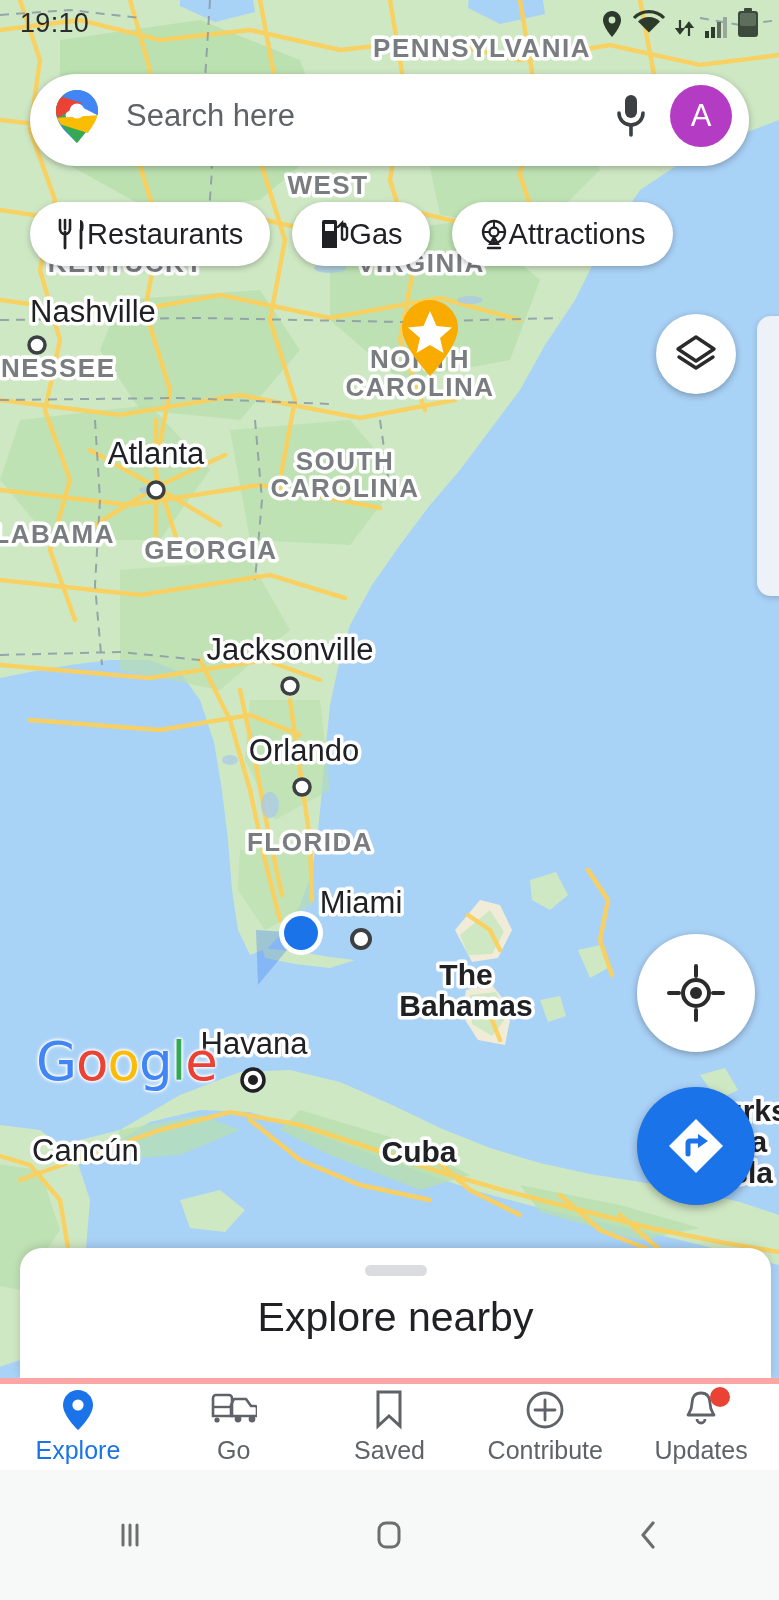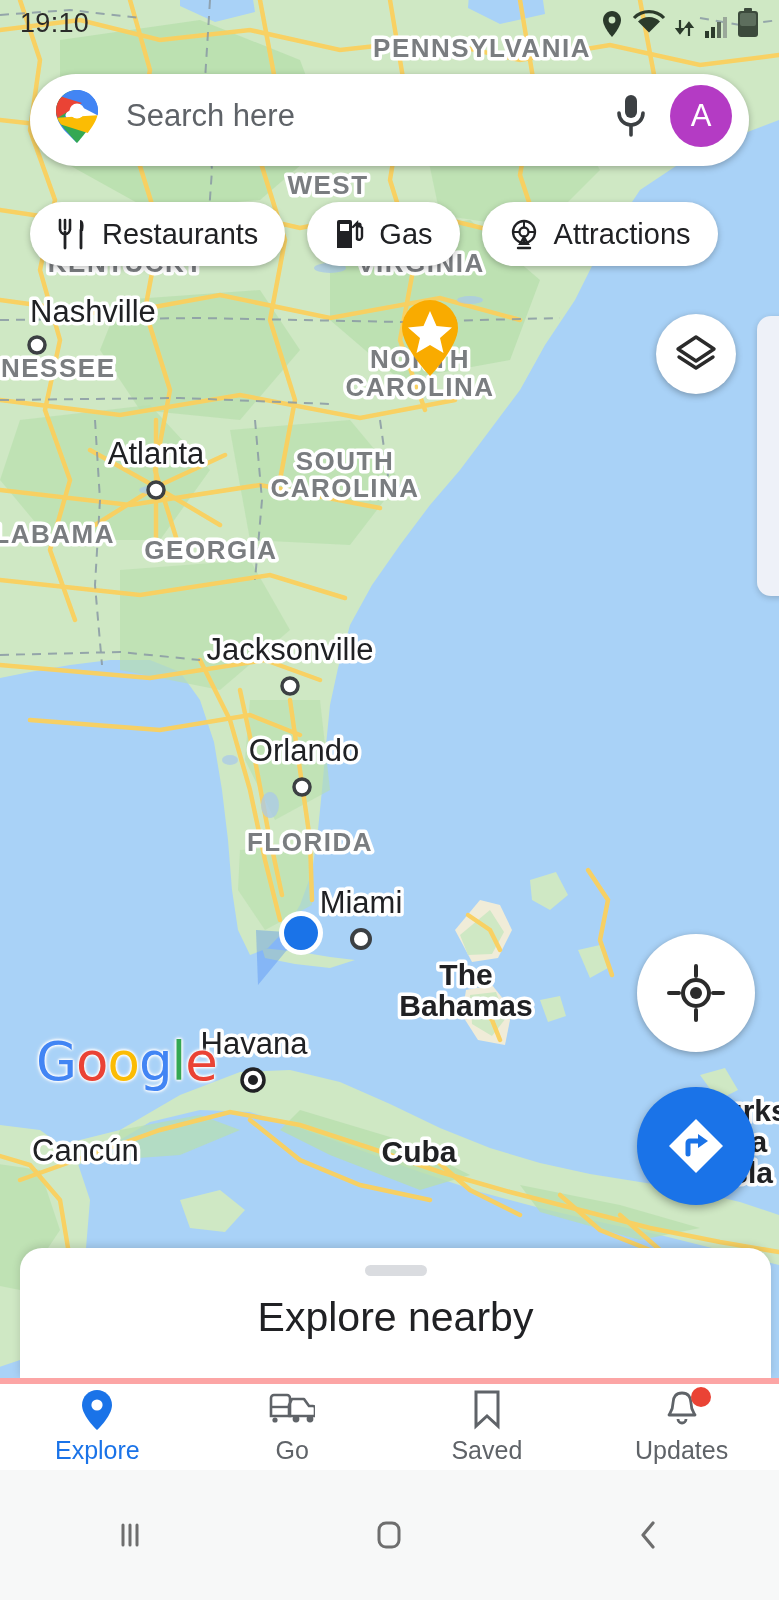--- a/index.html
+++ b/index.html
@@ -42,21 +42,21 @@
   #mic-btn { width:46px; display:flex; justify-content:center; align-items:center; }
 
   
   #chip-row {
     position:absolute; top:202px; left:30px; display:flex; gap:22px; z-index:30;
     white-space:nowrap;
   }
   .chip {
     height:64px; background:#fff; border-radius:32px;
     box-shadow:0 2px 6px rgba(0,0,0,.25);
-    display:flex; align-items:center; gap:15px; padding:0 27px;
+    display:flex; align-items:center; padding:0 27px;
     font-size:29px; color:#202124;
   }
 
   
   .fab-white {
     position:absolute; background:#fff; border-radius:50%;
     box-shadow:0 2px 7px rgba(0,0,0,.3);
     display:flex; align-items:center; justify-content:center; z-index:25;
   }
   #layers-btn { top:314px; right:43px; width:80px; height:80px; }
@@ -453,20 +453,30 @@
 
   <div class="nav-item">
     <div class="nav-icon-wrap">
       <svg width="30" height="40" viewBox="0 0 30 40">
         <path d="M4 2 h22 v34 l-11 -10 l-11 10 z" fill="none" stroke="#5f6368" stroke-width="3"></path>
       </svg>
     </div>
     <div class="nav-label" style="color: rgb(95, 99, 104);">Saved</div>
   </div>
 
+  <div class="nav-item">
+    <div class="nav-icon-wrap">
+      <svg width="40" height="40" viewBox="0 0 40 40">
+        <circle cx="20" cy="20" r="17" fill="none" stroke="#5f6368" stroke-width="2.8"></circle>
+        <line x1="20" y1="10" x2="20" y2="30" stroke="#5f6368" stroke-width="2.8" stroke-linecap="round"></line>
+        <line x1="10" y1="20" x2="30" y2="20" stroke="#5f6368" stroke-width="2.8" stroke-linecap="round"></line>
+      </svg>
+    </div>
+    <div class="nav-label" style="color: rgb(95, 99, 104);">Contribute</div>
+  </div>
 
   <div class="nav-item">
     <div class="nav-icon-wrap">
       <svg width="34" height="40" viewBox="0 0 34 40">
         <path d="M17 3 c-6 0 -9 4 -9 10 c0 7 -3 10 -4 12 h26 c-1 -2 -4 -5 -4 -12 c0 -6 -3 -10 -9 -10 z" fill="none" stroke="#5f6368" stroke-width="2.8" stroke-linejoin="round"></path>
         <path d="M13 29 a4 4 0 0 0 8 0" fill="none" stroke="#5f6368" stroke-width="2.8"></path>
       </svg>
       <div id="updates-badge"></div>
     </div>
     <div class="nav-label" style="color: rgb(95, 99, 104);">Updates</div>

